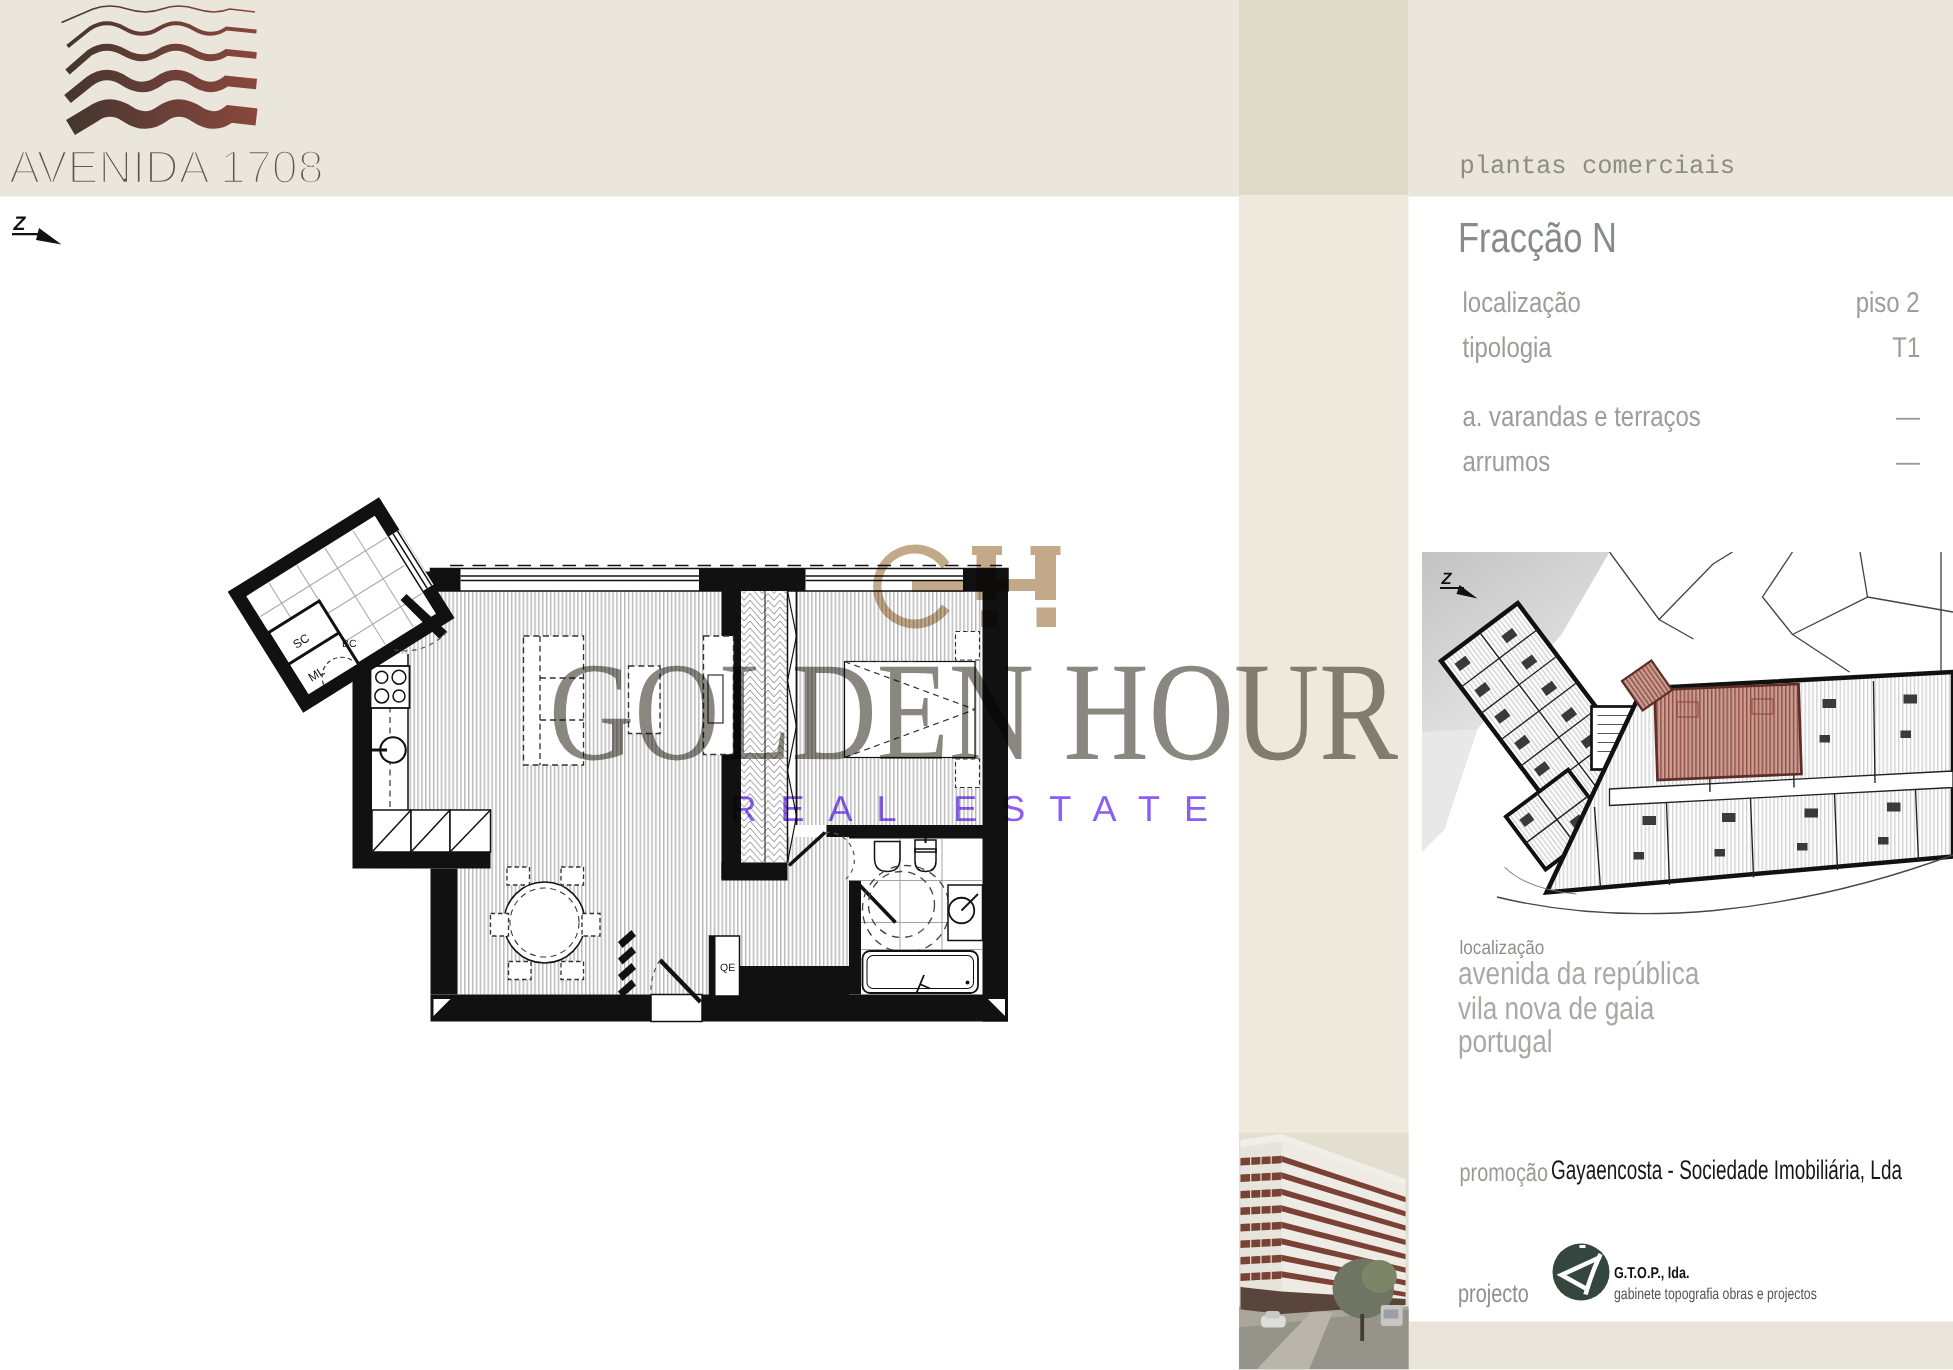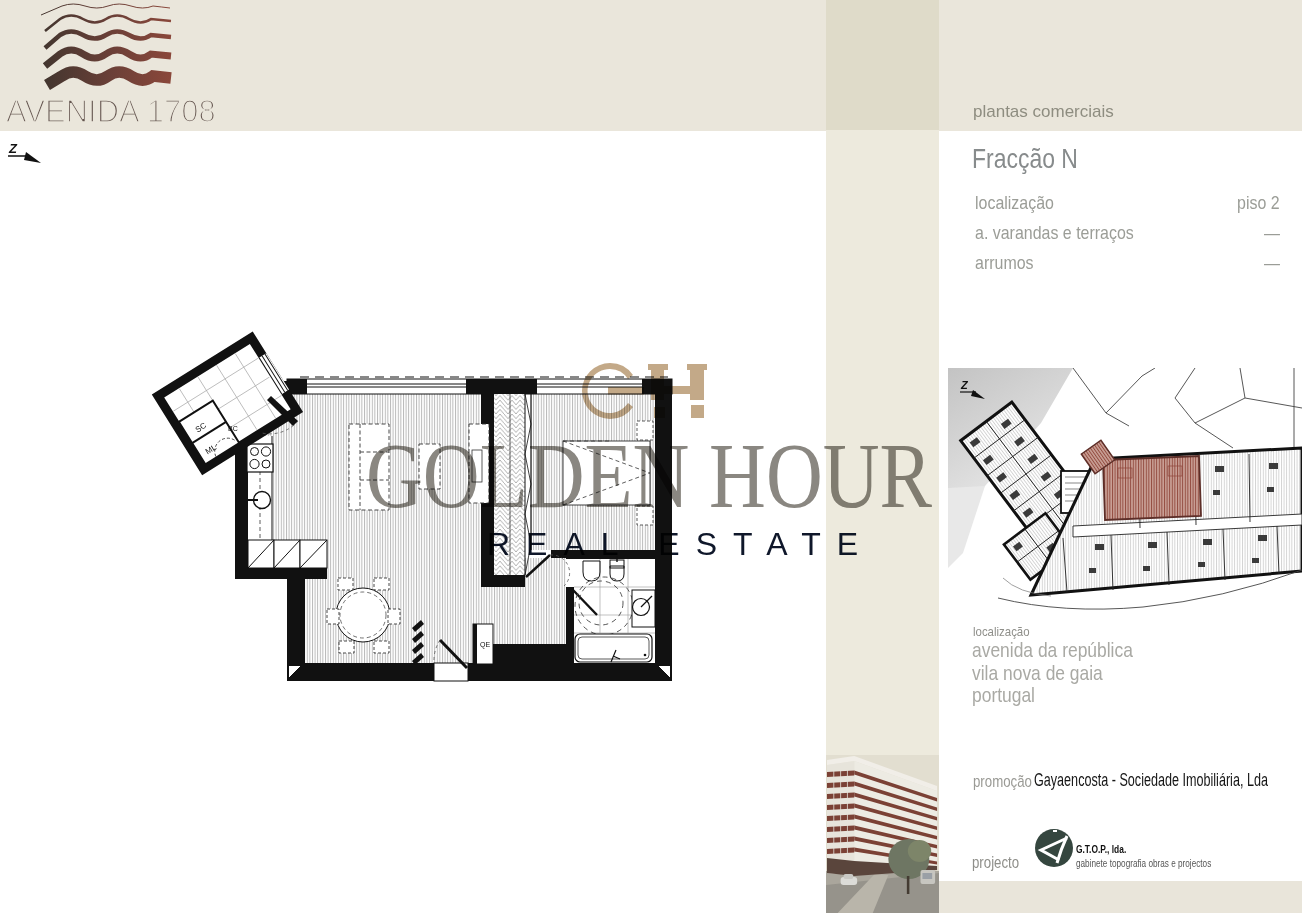--- a/index.html
+++ b/index.html
@@ -256,32 +256,36 @@
     <rect x="651" y="364" width="13" height="36"></rect>
     <rect x="690" y="364" width="14" height="36"></rect>
     <rect x="651" y="386" width="53" height="8"></rect>
     <rect x="654" y="407" width="11" height="11"></rect>
     <rect x="691" y="405" width="13" height="13"></rect>
   </g>
 </svg>
 
 <div class="abs" style="left:366px;top:428px;font-family:'Liberation Serif',serif;font-size:94px;line-height:1;color:#8a8781;mix-blend-mode:multiply;white-space:nowrap;transform:scaleX(0.837);transform-origin:left top;">GOLDEN HOUR</div>
 
-<div class="abs" style="left:487px;top:526px;font-size:32px;letter-spacing:16px;color:#0f172a;mix-blend-mode:multiply;white-space:nowrap;">REAL ESTATE</div>
-
-<div class="abs" style="left:973px;top:102px;font-size:17px;color:#8e8d80;">plantas comerciais</div>
+<div class="abs" style="left:487px;top:526px;font-size:24px;letter-spacing:16px;color:#8b5cf6;mix-blend-mode:multiply;white-space:nowrap;">REAL ESTATE</div>
+
+<div class="abs" style="left:973px;top:102px;font-size:17px;color:#8e8d80;font-family:Liberation Mono, monospace;">plantas comerciais</div>
 
 <div class="abs" style="left:972px;top:143px;font-size:28px;color:#878b8c;transform:scaleX(0.82);transform-origin:left top;white-space:nowrap;">Fracção N</div>
 
 <div class="abs" style="left:975px;top:192px;width:305px;font-size:19px;color:#9b9d97;">
   <div style="height:30px;position:relative;">
       <span style="position:absolute;left:0;transform:scaleX(0.84);transform-origin:left top;white-space:nowrap;">localização</span>
       <span style="position:absolute;right:0;transform:scaleX(0.84);transform-origin:right top;white-space:nowrap;">piso 2</span>
     </div>
   <div style="height:30px;position:relative;">
+      <span style="position:absolute;left:0;transform:scaleX(0.84);transform-origin:left top;white-space:nowrap;">tipologia</span>
+      <span style="position:absolute;right:0;transform:scaleX(0.84);transform-origin:right top;white-space:nowrap;">T1</span>
+    </div>
+  <div style="height:30px;position:relative;margin-top:16px;">
       <span style="position:absolute;left:0;transform:scaleX(0.84);transform-origin:left top;white-space:nowrap;">a. varandas e terraços</span>
       <span style="position:absolute;right:0;transform:scaleX(0.84);transform-origin:right top;white-space:nowrap;">—</span>
     </div>
   <div style="height:30px;position:relative;">
       <span style="position:absolute;left:0;transform:scaleX(0.84);transform-origin:left top;white-space:nowrap;">arrumos</span>
       <span style="position:absolute;right:0;transform:scaleX(0.84);transform-origin:right top;white-space:nowrap;">—</span>
     </div>
 </div>
 
 <svg class="abs" style="left:943px;top:368px;" width="359" height="250" viewBox="0 0 359 250">

